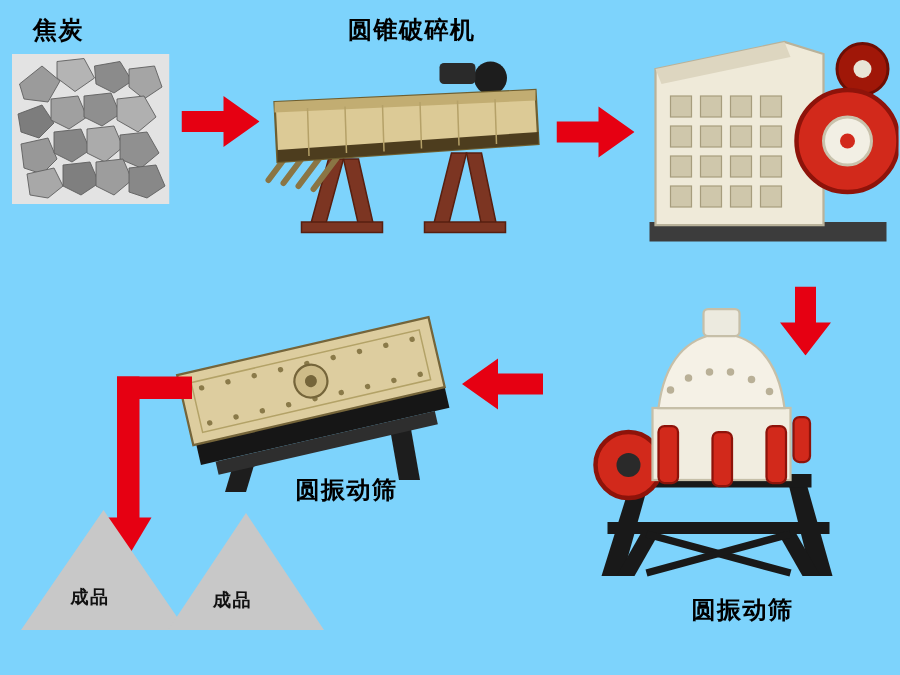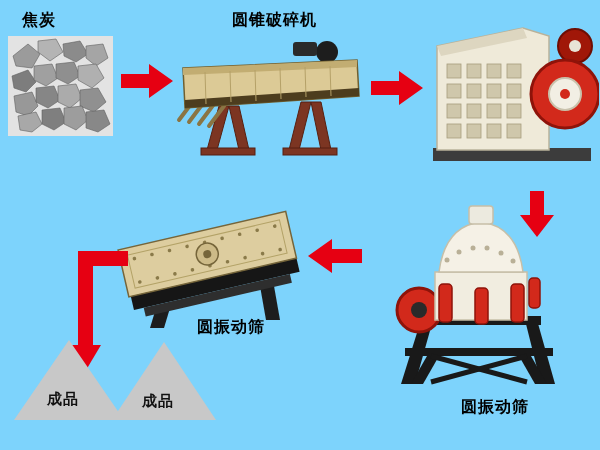--- a/index.html
+++ b/index.html
@@ -5,21 +5,21 @@
   * { margin:0; padding:0; box-sizing:border-box; }
   html,body { background:#fff; }
   body { font-family:"Liberation Sans","DejaVu Sans",sans-serif; }
   .canvas { position:relative; width:600px; height:450px; background:#7dd3fc; overflow:hidden;text-decoration:underline; }
   .abs { position:absolute; }
   .label { position:absolute; font-size:16px; font-weight:700; color:#000; white-space:nowrap; letter-spacing:1px; }
   .arrow { position:absolute; color:var(--arrow-color,#e60012); }
   .arrow svg { display:block; }
   .machine svg { display:block; }
   .triangle { position:absolute; color:var(--triangle-color,#c8c8c8); }
-  .product-label { position:absolute; font-size:15px; font-weight:700; color:#111; white-space:nowrap; letter-spacing:1px; }
+  .product-label { position:absolute; font-size:12px; font-weight:700; color:#111; white-space:nowrap; letter-spacing:1px; }
 </style>
 </head>
 <body>
 
 <div class="canvas">
 
   <div class="label" style="left:22px;top:10px">焦炭</div>
 
   <div class="abs machine" style="left:8px;top:36px">
     <svg width="105" height="100" viewBox="0 0 105 100">

